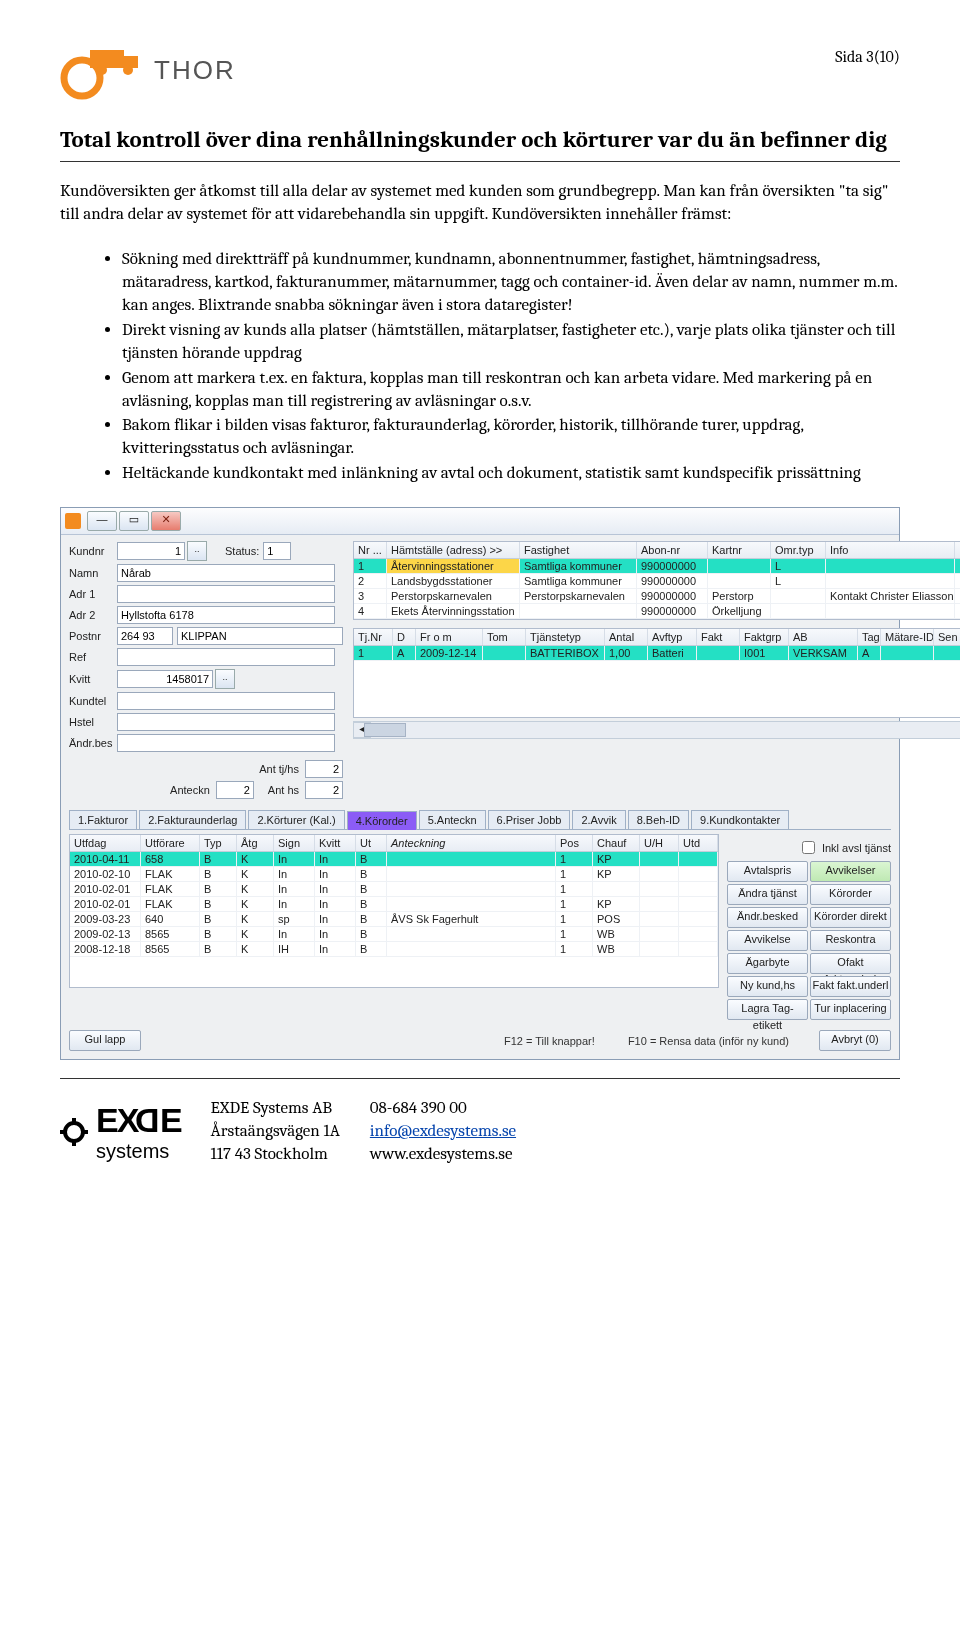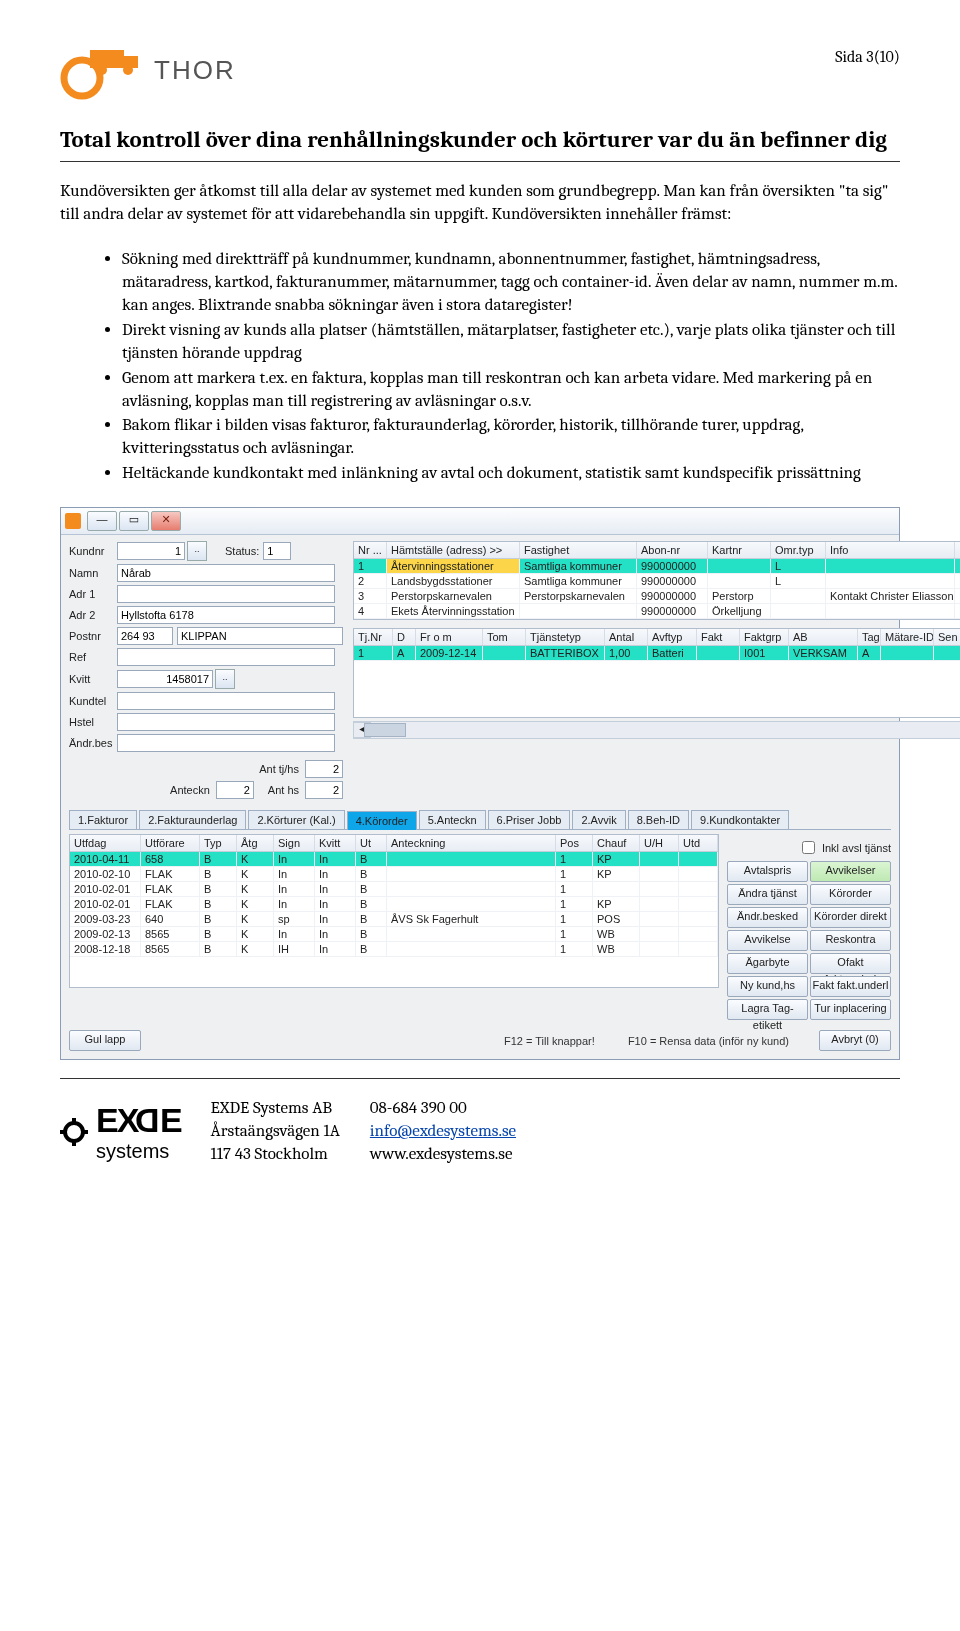--- a/index.html
+++ b/index.html
@@ -38,21 +38,21 @@
   .grow{display:flex;border-bottom:1px solid #eef1f5}
   .gc{padding:1px 4px;border-right:1px solid #eef1f5;white-space:nowrap;overflow:hidden}
   .grow.sel{background:#24e0c4}
   .hl{background:#fcd648}
   .scrollbar{height:16px;background:#e9edf3;border:1px solid #c3ceda;margin-top:3px;position:relative}
   .thumb{position:absolute;left:10px;top:1px;width:40px;height:12px;background:#cbd5e2;border:1px solid #a6b3c5}
   .arrow{position:absolute;top:0;width:16px;height:14px;background:#e9edf3;border:1px solid #c3ceda;text-align:center;font-size:9px;line-height:12px}
   .arrow.l{left:-1px}
   .tabs{display:flex;margin-top:8px;border-bottom:1px solid #9fb0c6}
   .tab{padding:3px 8px;border:1px solid #9fb0c6;border-bottom:none;background:#e6ecf4;margin-right:2px;font-size:11px}
-  .tab.act{background:#0ea5e9;position:relative;top:1px}
+  .tab.act{background:#8b5cf6;position:relative;top:1px}
   .split{display:flex;gap:8px;margin-top:4px}
   .tabcontent{flex:1}
   .sidepanel{width:178px}
   .chk{display:flex;align-items:center;justify-content:flex-end;gap:4px;margin:4px 0}
   .btnrow{display:flex;gap:2px;margin-bottom:2px}
   .sbtn{flex:1;border:1px solid #9aa8bb;background:linear-gradient(#fafcff,#e1e8f1);font-size:11px;height:19px;line-height:17px;text-align:center;border-radius:2px}
   .sbtn.g{background:linear-gradient(#daf5d2,#bfe9b3)}
   .footerbar{display:flex;justify-content:space-between;align-items:center;margin-top:8px}
   .hint{font-size:11px;color:#333;margin-right:30px}
   
@@ -278,21 +278,21 @@
         <div class="tabcontent">
           <div class="grid grid2">
             <div class="ghead" id="g3h">
                 <div class="gh" style="width: 62px;">Utfdag</div>
                 <div class="gh" style="width: 50px;">Utförare</div>
                 <div class="gh" style="width: 28px;">Typ</div>
                 <div class="gh" style="width: 28px;">Åtg</div>
                 <div class="gh" style="width: 32px;">Sign</div>
                 <div class="gh" style="width: 32px;">Kvitt</div>
                 <div class="gh" style="width: 22px;">Ut</div>
-                <div class="gh" style="width: 160px;">Anteckning</div>
+                <div class="gh" style="width: 160px; font-style: italic;">Anteckning</div>
                 <div class="gh" style="width: 28px;">Pos</div>
                 <div class="gh" style="width: 38px;">Chauf</div>
                 <div class="gh" style="width: 30px;">U/H</div>
                 <div class="gh" style="width: 30px;">Utd</div>
               </div>
             <div id="g3rows">
                 <div class="grow sel">
                   <div class="gc" style="width: 62px;">2010-04-11</div>
                   <div class="gc" style="width: 50px;">658</div>
                   <div class="gc" style="width: 28px;">B</div>

